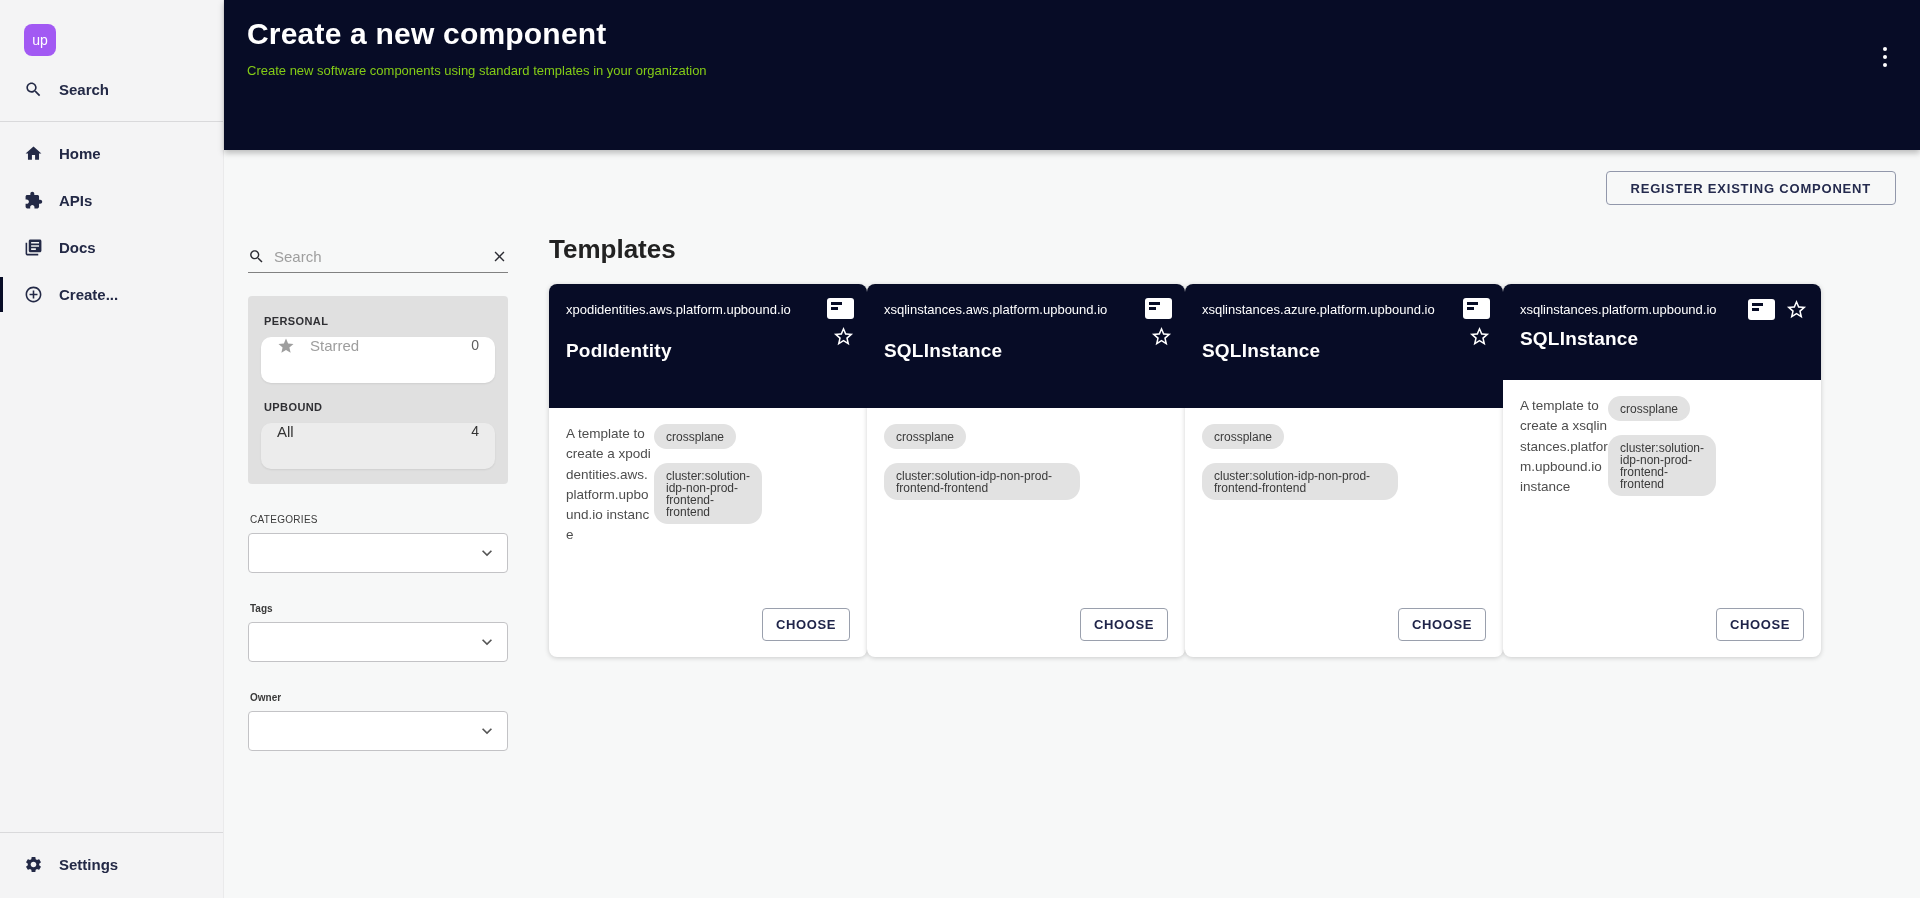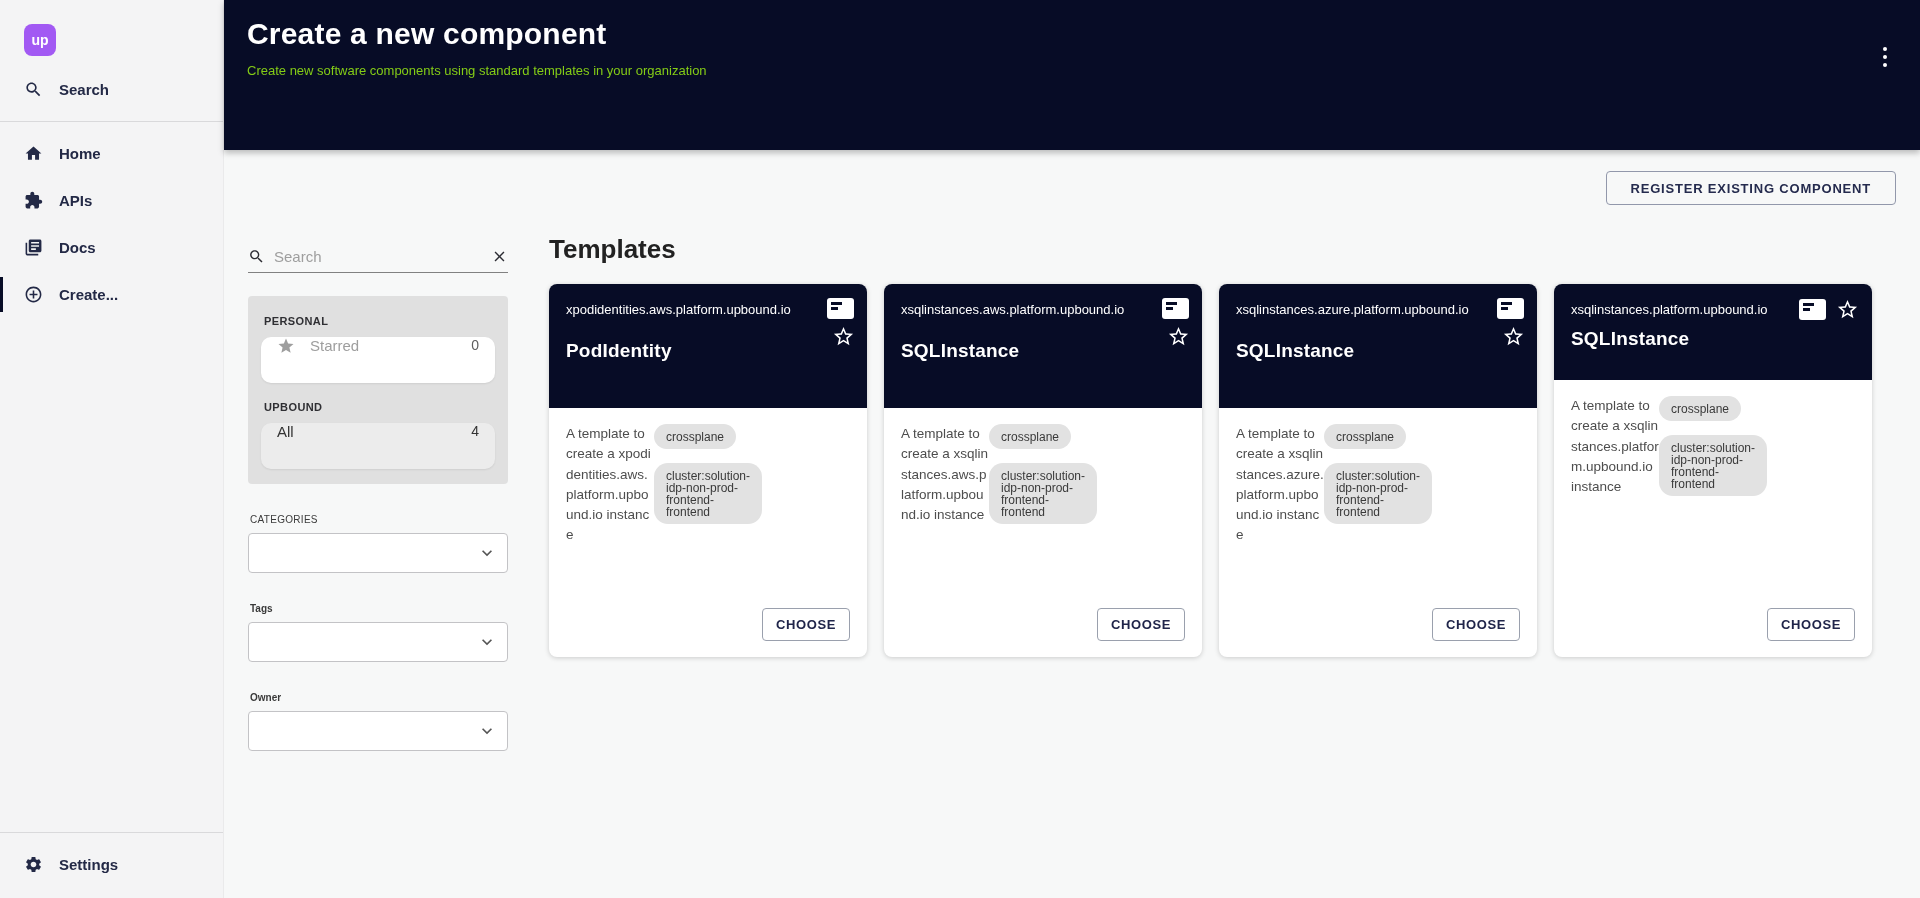--- a/index.html
+++ b/index.html
@@ -14,21 +14,21 @@
   }
   *{box-sizing:border-box;margin:0;padding:0}
   html,body{width:1920px;height:898px;overflow:hidden}
   body{font-family:"Liberation Sans",sans-serif;background:var(--page-bg)}
   .app{display:flex;width:1920px;height:898px}
 
   
   .sidebar{width:224px;min-width:224px;height:898px;background:var(--side-bg);
     display:flex;flex-direction:column;border-right:1px solid rgba(0,0,0,.04)}
   .logo{width:32px;height:32px;background:var(--purple);border-radius:8px;margin:24px 0 10px 24px;
-    display:flex;align-items:center;justify-content:center;color:#fff;font-weight:bold;font-size:14px;cursor:pointer}
+    display:flex;align-items:center;justify-content:center;color:#fff;font-weight:normal;font-size:14px;cursor:pointer}
   .nav-item{display:flex;align-items:center;gap:16px;padding:14px 24px;cursor:pointer;position:relative;
     color:var(--text-dark);font-size:15px;font-weight:600}
   .nav-item svg{width:19px;height:19px;fill:var(--text-dark);flex:none}
   .nav-item.active::before{content:"";position:absolute;left:0;top:6px;bottom:6px;width:3px;background:var(--navy)}
   .side-divider{border:none;border-top:1px solid #d9d9db;margin:8px 0}
   .side-spacer{flex:1}
 
   
   .main-col{flex:1;display:flex;flex-direction:column;min-width:0}
   .page-header{height:150px;background:var(--navy);color:#fff;padding:17px 24px 0 23px;position:relative;
@@ -67,21 +67,21 @@
   .select-label{font-size:10px;color:#3a3a3a;margin:30px 0 8px 2px}
   .select-label.caps{letter-spacing:.3px}
   .select-label.bold{font-weight:bold}
   .select-box{height:40px;background:#fff;border:1px solid #c3c3c6;border-radius:4px;display:flex;
     align-items:center;justify-content:flex-end;padding:0 10px;cursor:pointer}
   .select-box svg{width:20px;height:20px;fill:#555}
 
   
   .templates-col{margin-left:41px;flex:1;min-width:0}
   .section-title{font-size:26px;font-weight:bold;color:#222;margin-top:22px}
-  .card-grid{display:flex;gap:17px;margin-top:19px}
+  .card-grid{display:flex;margin-top:19px}
   .card{width:318px;min-width:318px;height:373px;background:#fff;border-radius:8px;overflow:hidden;
     box-shadow:0 1px 5px rgba(0,0,0,.18);display:flex;flex-direction:column}
   .card-header{background:var(--navy);color:#fff;padding:17px 16px 14px 17px;position:relative;min-height:124px}
   .card.compact .card-header{min-height:96px}
   .card-name{font-size:13px;line-height:1.35;padding-right:36px;word-break:break-all}
   .type-icon{position:absolute;top:14px;right:13px;width:27px;height:21px;background:#fff;border-radius:3px}
   .type-icon::before{content:"";position:absolute;left:4px;top:4px;width:11px;height:3px;background:var(--navy)}
   .type-icon::after{content:"";position:absolute;left:4px;top:9px;width:7px;height:3px;background:var(--navy)}
   .star-btn{position:absolute;top:41px;right:12px;width:23px;height:23px;cursor:pointer}
   .star-btn svg{width:23px;height:23px;fill:#fff}
@@ -252,21 +252,20 @@
       <div class="card-name">xsqlinstances.aws.platform.upbound.io</div>
       <span class="type-icon"></span>
       <span class="star-btn">
         <svg viewBox="0 0 24 24">
                       <path d="M22 9.24l-7.19-.62L12 2 9.19 8.63 2 9.24l5.46 4.73L5.82 21 12 17.27 18.18 21l-1.63-7.03L22 9.24zM12 15.4l-3.76 2.27 1-4.28-3.32-2.88 4.38-.38L12 6.1l1.71 4.04 4.38.38-3.32 2.88 1 4.28L12 15.4z"></path>
                     </svg>
       </span>
       <div class="card-title">SQLInstance</div>
     </div>
     <div class="card-body">
-      <div class="card-desc">A template to create a xsqlinstances.aws.platform.upbound.io instance</div>
       <hr class="body-divider">
       <div class="chips">
                     <span class="chip">crossplane</span>
                     <span class="chip">cluster:solution-idp-non-prod-frontend-frontend</span>
                   </div>
       <div class="card-footer">
         <button class="choose-btn">CHOOSE</button>
       </div>
     </div>
   </article>
@@ -275,21 +274,20 @@
       <div class="card-name">xsqlinstances.azure.platform.upbound.io</div>
       <span class="type-icon"></span>
       <span class="star-btn">
         <svg viewBox="0 0 24 24">
                       <path d="M22 9.24l-7.19-.62L12 2 9.19 8.63 2 9.24l5.46 4.73L5.82 21 12 17.27 18.18 21l-1.63-7.03L22 9.24zM12 15.4l-3.76 2.27 1-4.28-3.32-2.88 4.38-.38L12 6.1l1.71 4.04 4.38.38-3.32 2.88 1 4.28L12 15.4z"></path>
                     </svg>
       </span>
       <div class="card-title">SQLInstance</div>
     </div>
     <div class="card-body">
-      <div class="card-desc">A template to create a xsqlinstances.azure.platform.upbound.io instance</div>
       <hr class="body-divider">
       <div class="chips">
                     <span class="chip">crossplane</span>
                     <span class="chip">cluster:solution-idp-non-prod-frontend-frontend</span>
                   </div>
       <div class="card-footer">
         <button class="choose-btn">CHOOSE</button>
       </div>
     </div>
   </article>

